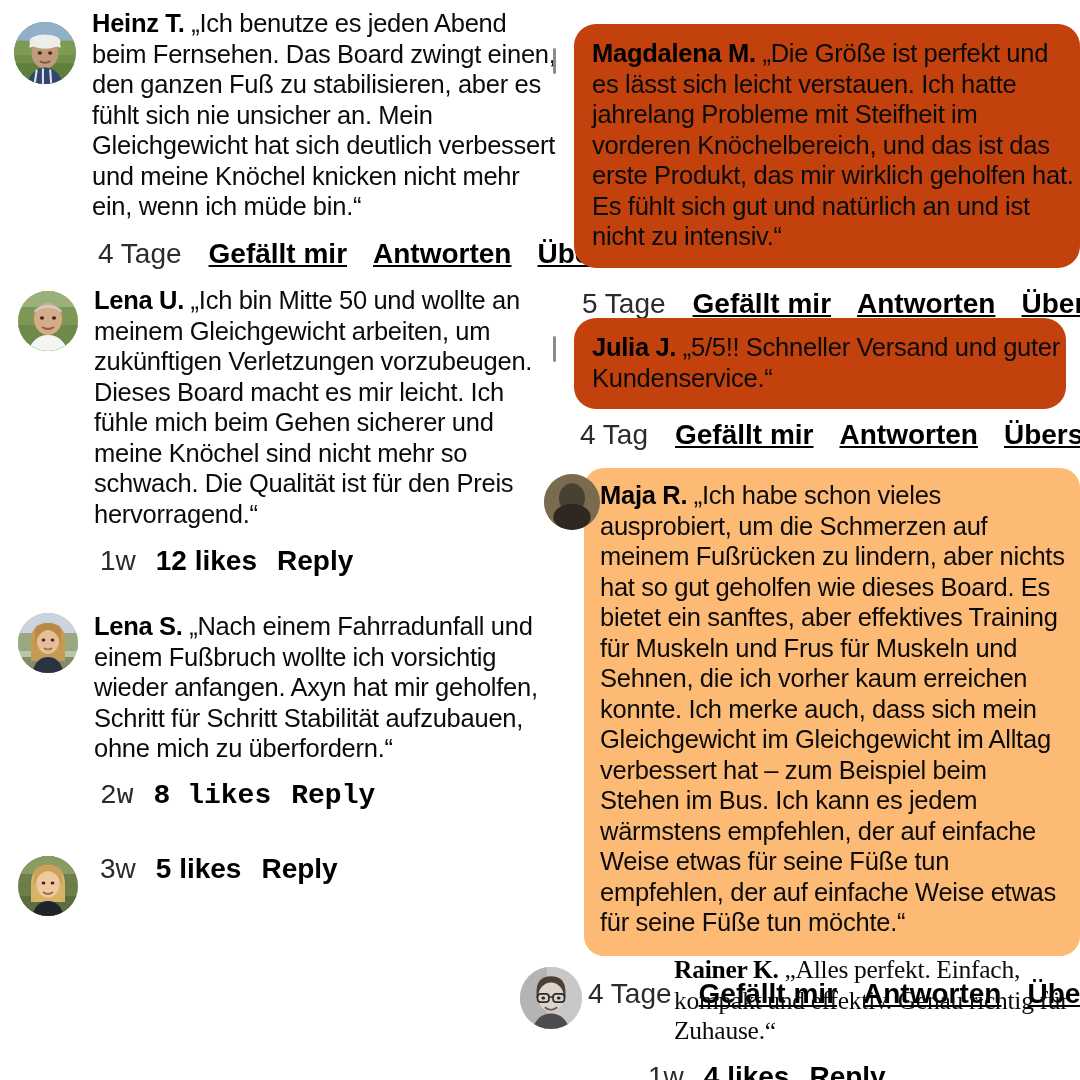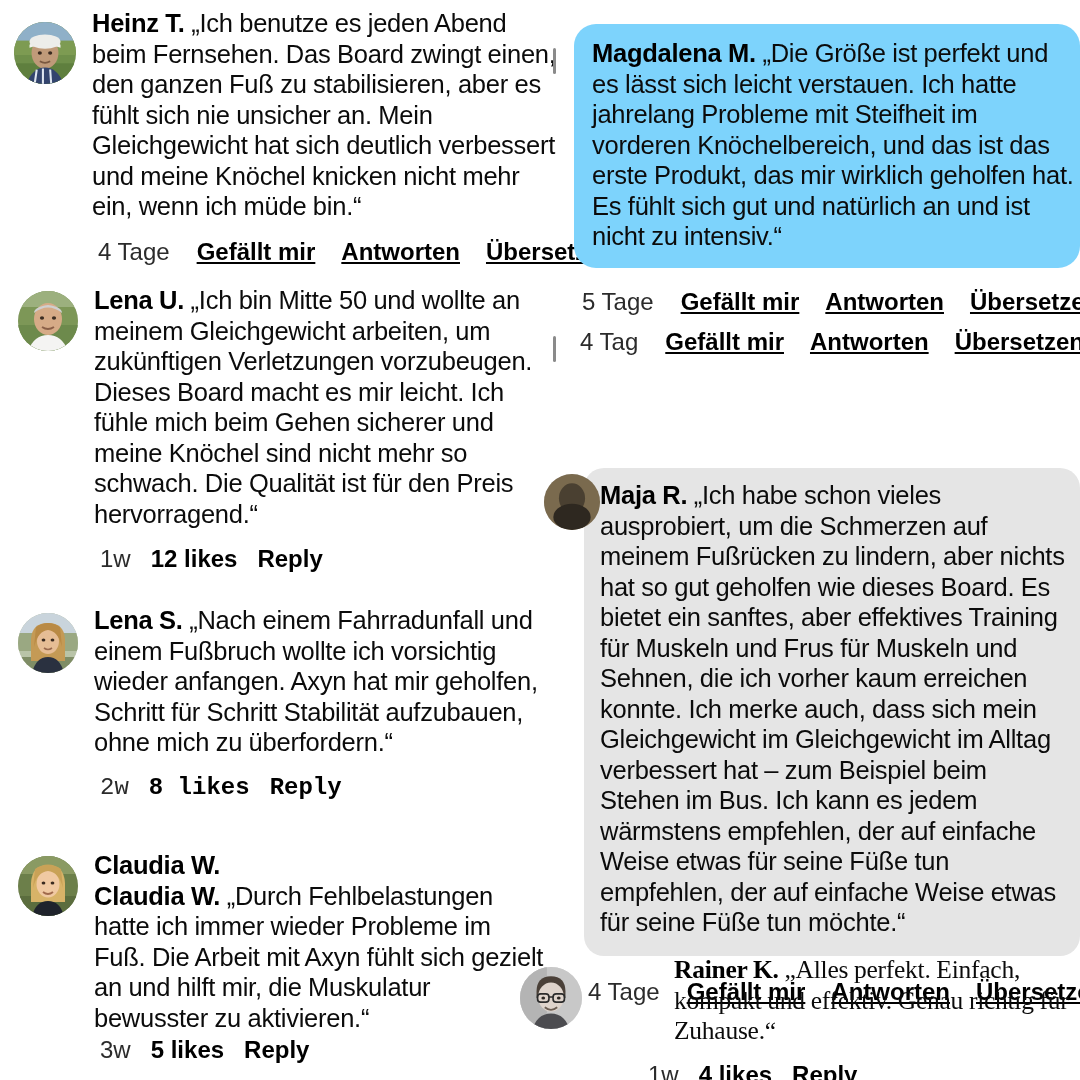--- a/index.html
+++ b/index.html
@@ -52,36 +52,36 @@
     word-spacing: -0.3px;
     font-weight: 400;
   }
   .bubble .author {
     font-weight: 700;
     color: #000000;
   }
 
   
   .bubble.pill {
-    background: #7dd3fc;
+    background: #c2410c;
     border-radius: 22px;
     padding: 14px 2px 16px 18px;
   }
 
   
   .bubble.plain {
     background: transparent;
     padding: 0;
   }
 
   
   .meta {
     display: flex;
     align-items: flex-end;
-    font-size: 24px;
+    font-size: 28px;
     color: #0b0b0b;
     white-space: nowrap;
   }
   .meta .time {
     font-weight: 400;
     color: #2b2b2b;
   }
   .meta .action {
     font-weight: 700;
     color: #000000;
@@ -101,38 +101,38 @@
   #comment-lena    { left: 0; top: 605px; width: 566px; }
   #comment-claudia { left: 0; top: 850px; width: 566px; }
 
   #comment-heinz   .avatar { left: 14px; top: 14px;  width: 62px; height: 62px; }
   #comment-peter   .avatar { left: 18px; top: 6px;   width: 60px; height: 60px; }
   #comment-lena    .avatar { left: 18px; top: 8px;   width: 60px; height: 60px; }
   #comment-claudia .avatar { left: 18px; top: 6px;   width: 60px; height: 60px; }
 
   #comment-heinz   .bubble { margin-left: 92px; width: 466px; }
   #comment-peter   .bubble { margin-left: 94px; width: 452px; }
-  #comment-lena    .bubble { margin-left: 94px; width: 448px; }
+  #comment-lena    .bubble { margin-left: 94px; width: 448px; margin-top: 6px; }
   #comment-claudia .bubble { margin-left: 94px; width: 452px; }
 
   #comment-heinz   .meta { margin-left: 98px; margin-top: 16px; }
   #comment-peter   .meta { margin-left: 100px; margin-top: 16px; }
   #comment-lena    .meta { margin-left: 100px; margin-top: 16px; font-family: Liberation Mono, monospace; }
   #comment-claudia .meta { margin-left: 100px; margin-top: 3px; }
 
   
   #comment-magdalena { left: 0;  top: 24px;  width: 514px; }
   #comment-julia     { left: 0;  top: 318px; width: 514px; }
   #comment-maja      { left: 0;  top: 468px; width: 514px; }
   #comment-rainer    { left: 0;  top: 955px; width: 514px; }
 
   #comment-magdalena .bubble { margin-left: 8px;  width: 506px; }
   #comment-julia     .bubble { margin-left: 8px;  width: 492px; }
   #comment-maja      .bubble { margin-left: 18px; width: 496px;
-                               background: #e5e5e5; border-radius: 20px;
+                               background: #fdba74; border-radius: 20px;
                                padding: 12px 14px 18px 16px; }
   #comment-rainer    .bubble { margin-left: 108px; width: 438px; font-family: Liberation Serif, serif; }
 
   #comment-magdalena .meta { margin-left: 16px; margin-top: 20px; }
   #comment-julia     .meta { margin-left: 14px; margin-top: 10px; }
   #comment-maja      .meta { margin-left: 22px; margin-top: 22px; }
   #comment-rainer    .meta { margin-left: 82px; margin-top: 14px; }
 
   
   #comment-maja .avatar {
@@ -246,24 +246,20 @@
           <rect x="0" y="40" width="60" height="20" fill="#5b6d3e"></rect>
           <path d="M13 27 Q14 9 30 9 Q46 9 47 27 L47 46 L13 46 Z" fill="#d8b368"></path>
           <ellipse cx="30" cy="28" rx="11.5" ry="13.5" fill="#f0c9a2"></ellipse>
           <ellipse cx="25.5" cy="27" rx="1.9" ry="1.5" fill="#3a2b20"></ellipse>
           <ellipse cx="34.5" cy="27" rx="1.9" ry="1.5" fill="#3a2b20"></ellipse>
           <path d="M25 36 Q30 40 35 36" stroke="#a06a4c" stroke-width="1.8" fill="none"></path>
           <path d="M17 13 Q30 4 43 13 L45 32 Q41 16 30 15 Q19 16 15 32 Z" fill="#c9a257"></path>
           <path d="M14 60 Q18 45 30 45 Q42 45 46 60 Z" fill="#1f232c"></path>
         </svg>
       </div>
-      <div class="bubble plain">
-        <span class="author">Claudia W.</span><br>
-        <span class="author">Claudia W.</span><span> „Durch Fehlbelastungen hatte ich immer wieder Probleme im Fuß. Die Arbeit mit Axyn fühlt sich gezielt an und hilft mir, die Muskulatur bewusster zu aktivieren.“</span>
-      </div>
       <div class="meta en">
         <span class="time">3w</span>
         <span class="action">5 likes</span>
         <span class="action">Reply</span>
       </div>
     </div>
 
   </div>
 
   <div class="column" id="right-column">
@@ -274,20 +270,23 @@
       </div>
       <div class="meta de">
         <span class="time">5 Tage</span>
         <span class="action">Gefällt mir</span>
         <span class="action">Antworten</span>
         <span class="action">Übersetzen</span>
       </div>
     </div>
 
     <div class="comment" id="comment-julia">
+      <div class="bubble pill">
+        <span class="author">Julia J.</span><span> „5/5!! Schneller Versand und guter Kundenservice.“</span>
+      </div>
       <div class="meta de">
         <span class="time">4 Tag</span>
         <span class="action">Gefällt mir</span>
         <span class="action">Antworten</span>
         <span class="action">Übersetzen</span>
       </div>
     </div>
 
     <div class="comment" id="comment-maja">
       <div class="avatar">

